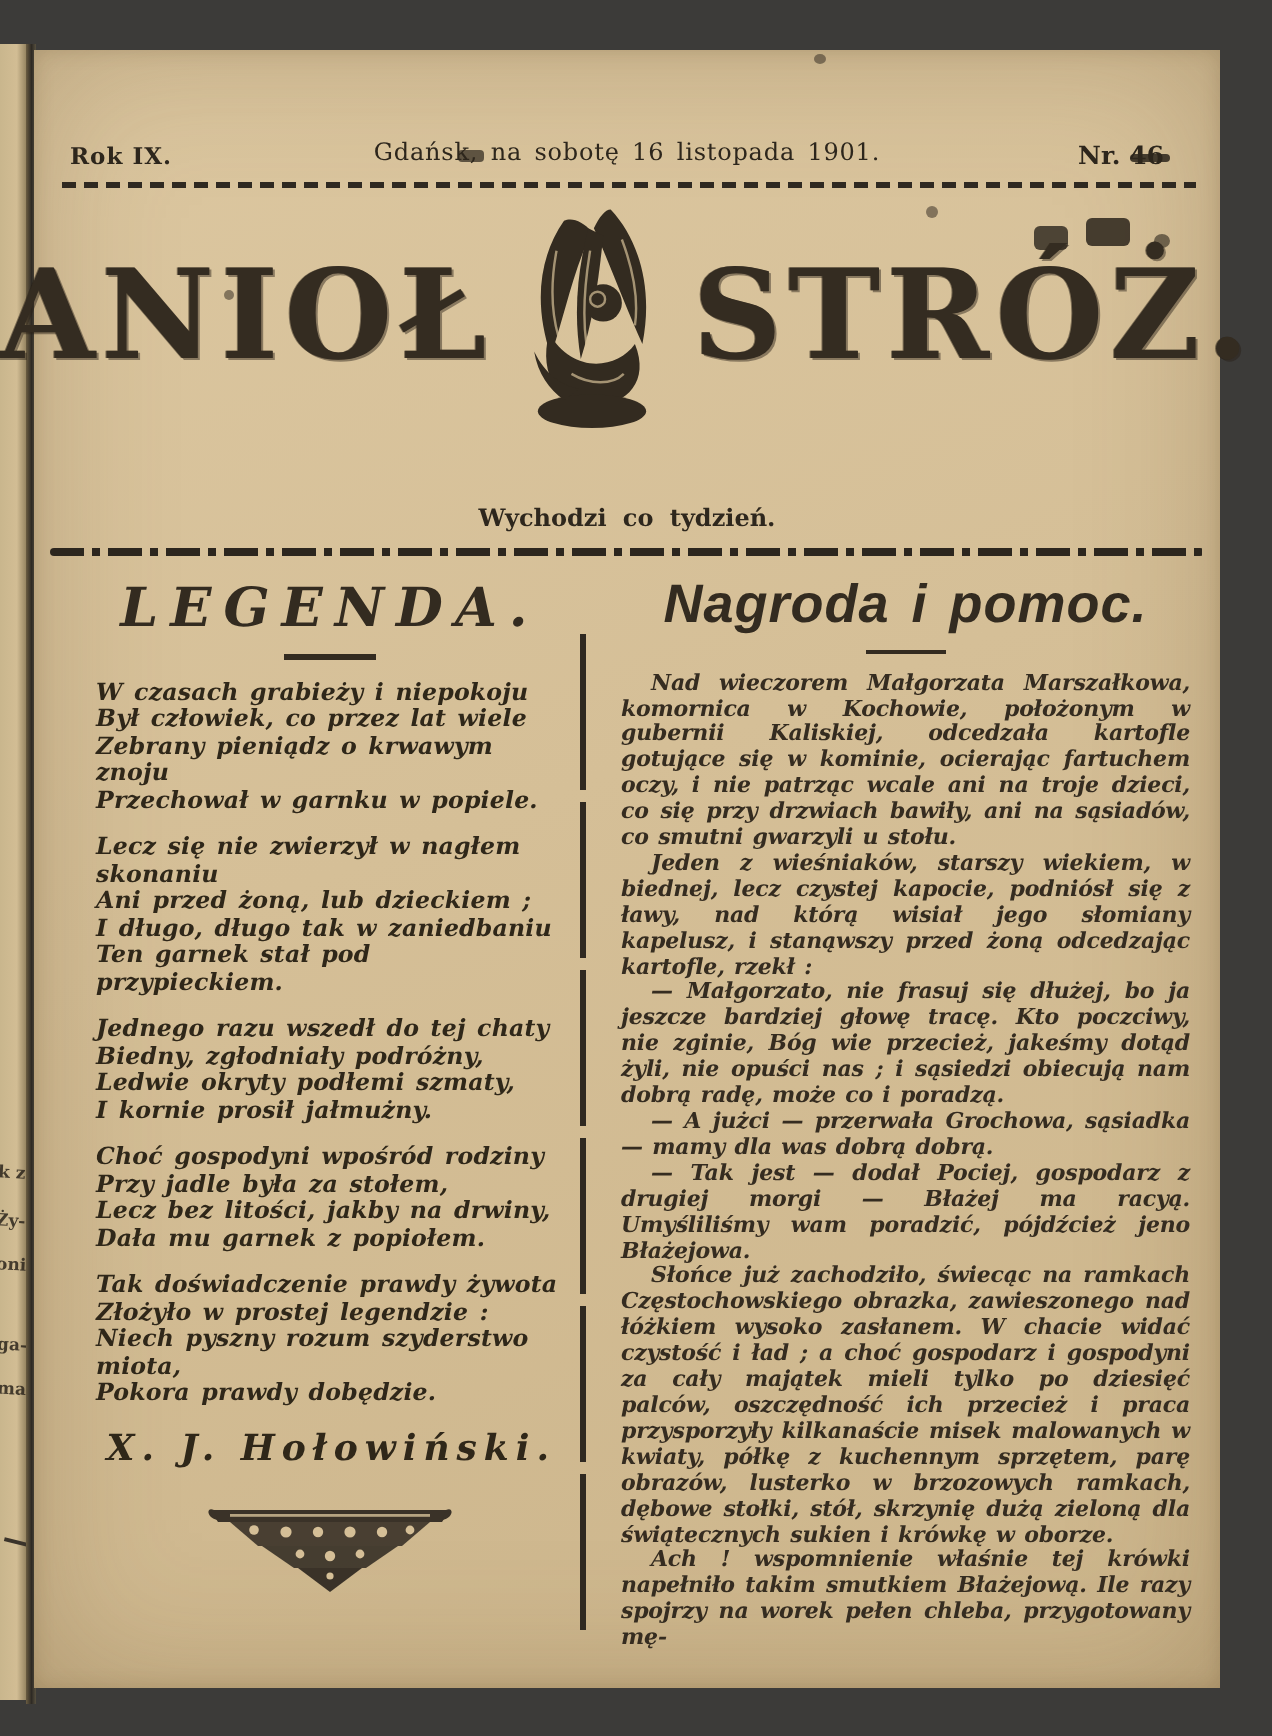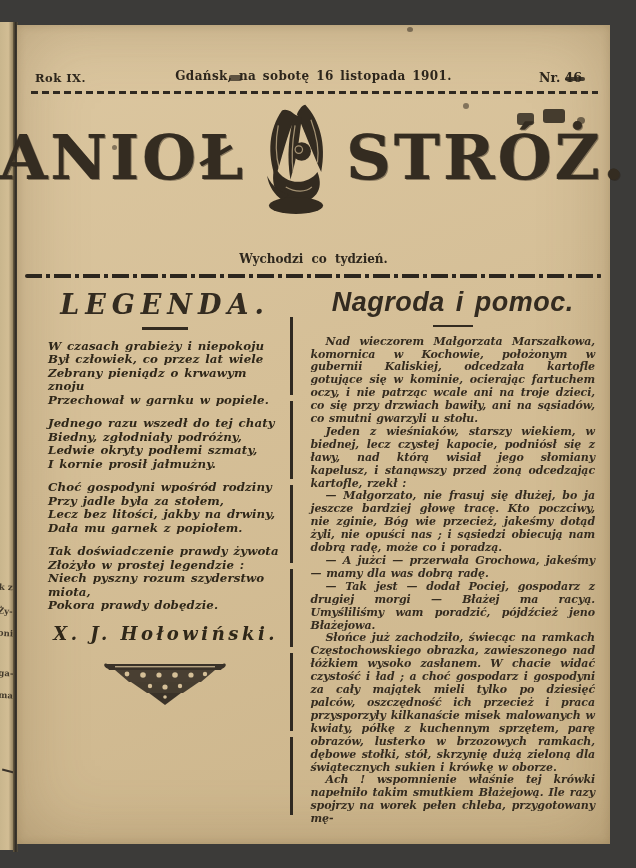--- a/index.html
+++ b/index.html
@@ -29,21 +29,21 @@
   .page{
     position:absolute;left:17px;top:25px;width:593px;height:819px;
     background:linear-gradient(160deg,#dcc7a0 0%,#d5bf97 45%,#ccb58b 100%);
     box-shadow:inset 0 0 70px rgba(96,72,36,.28), inset 0 0 10px rgba(96,72,36,.22);
     color:#2d261c;
   }
   .speck{position:absolute;background:#2b241b;border-radius:50%;}
   
   .hdr{position:absolute;top:44px;left:0;right:0;height:18px;}
   .hdr .rok{position:absolute;left:18px;top:2px;font-size:11.5px;font-weight:bold;letter-spacing:.5px;}
-  .hdr .date{position:absolute;left:0;right:0;text-align:center;font-size:12px;font-weight:bold;letter-spacing:.4px;word-spacing:2px;}
+  .hdr .date{position:absolute;left:0;right:0;text-align:center;font-size:12px;font-weight:normal;letter-spacing:.4px;word-spacing:2px;}
   .hdr .nr{position:absolute;right:28px;top:1px;font-size:12.5px;font-weight:bold;}
   .rule-dotted{
     position:absolute;top:66px;left:14px;right:12px;height:3px;
     background:repeating-linear-gradient(90deg,#2f2921 0 7px,transparent 7px 11px);
   }
   
   .masthead{
     position:absolute;top:74px;left:0;right:0;height:118px;
     display:flex;align-items:center;justify-content:center;gap:6px;
   }
@@ -166,20 +166,24 @@
     <div class="columns">
 
       <div class="col-left">
         <h2 class="h-legend">LEGENDA.</h2>
         <div class="rule-sm legend"></div>
         <div class="poem">
           <div class="stanza">W czasach grabieży i niepokoju
 Był człowiek, co przez lat wiele
 Zebrany pieniądz o krwawym znoju
 Przechował w garnku w popiele.</div>
+          <div class="stanza">Lecz się nie zwierzył w nagłem skonaniu
+Ani przed żoną, lub dzieckiem ;
+I długo, długo tak w zaniedbaniu
+Ten garnek stał pod przypieckiem.</div>
           <div class="stanza">Jednego razu wszedł do tej chaty
 Biedny, zgłodniały podróżny,
 Ledwie okryty podłemi szmaty,
 I kornie prosił jałmużny.</div>
           <div class="stanza">Choć gospodyni wpośród rodziny
 Przy jadle była za stołem,
 Lecz bez litości, jakby na drwiny,
 Dała mu garnek z popiołem.</div>
           <div class="stanza">Tak doświadczenie prawdy żywota
 Złożyło w prostej legendzie :
@@ -213,21 +217,21 @@
 
       <div class="divider"></div>
 
       <div class="col-right">
         <h2 class="h-nagroda">Nagroda i pomoc.</h2>
         <div class="rule-sm nagroda"></div>
         <div class="prose">
           <p>Nad wieczorem Małgorzata Marszałkowa, komornica w Kochowie, położonym w gubernii Kaliskiej, odcedzała kartofle gotujące się w kominie, ocierając fartuchem oczy, i nie patrząc wcale ani na troje dzieci, co się przy drzwiach bawiły, ani na sąsiadów, co smutni gwarzyli u stołu.</p>
           <p>Jeden z wieśniaków, starszy wiekiem, w biednej, lecz czystej kapocie, podniósł się z ławy, nad którą wisiał jego słomiany kapelusz, i stanąwszy przed żoną odcedzając kartofle, rzekł :</p>
           <p>— Małgorzato, nie frasuj się dłużej, bo ja jeszcze bardziej głowę tracę. Kto poczciwy, nie zginie, Bóg wie przecież, jakeśmy dotąd żyli, nie opuści nas ; i sąsiedzi obiecują nam dobrą radę, może co i poradzą.</p>
-          <p>— A jużci — przerwała Grochowa, jakeśmy — mamy dla was dobrą radę.</p>
+          <p>— A jużci — przerwała Grochowa, sąsiadka — mamy dla was dobrą dobrą.</p>
           <p>— Tak jest — dodał Pociej, gospodarz z drugiej morgi — Błażej ma racyą. Umyśliliśmy wam poradzić, pójdźcież jeno Błażejowa.</p>
           <p>Słońce już zachodziło, świecąc na ramkach Częstochowskiego obrazka, zawieszonego nad łóżkiem wysoko zasłanem. W chacie widać czystość i ład ; a choć gospodarz i gospodyni za cały majątek mieli tylko po dziesięć palców, oszczędność ich przecież i praca przysporzyły kilkanaście misek malowanych w kwiaty, półkę z kuchennym sprzętem, parę obrazów, lusterko w brzozowych ramkach, dębowe stołki, stół, skrzynię dużą zieloną dla świątecznych sukien i krówkę w oborze.</p>
           <p>Ach ! wspomnienie właśnie tej krówki napełniło takim smutkiem Błażejową. Ile razy spojrzy na worek pełen chleba, przygotowany mę-</p>
         </div>
       </div>
 
     </div>
   </div>
 </div>
 

